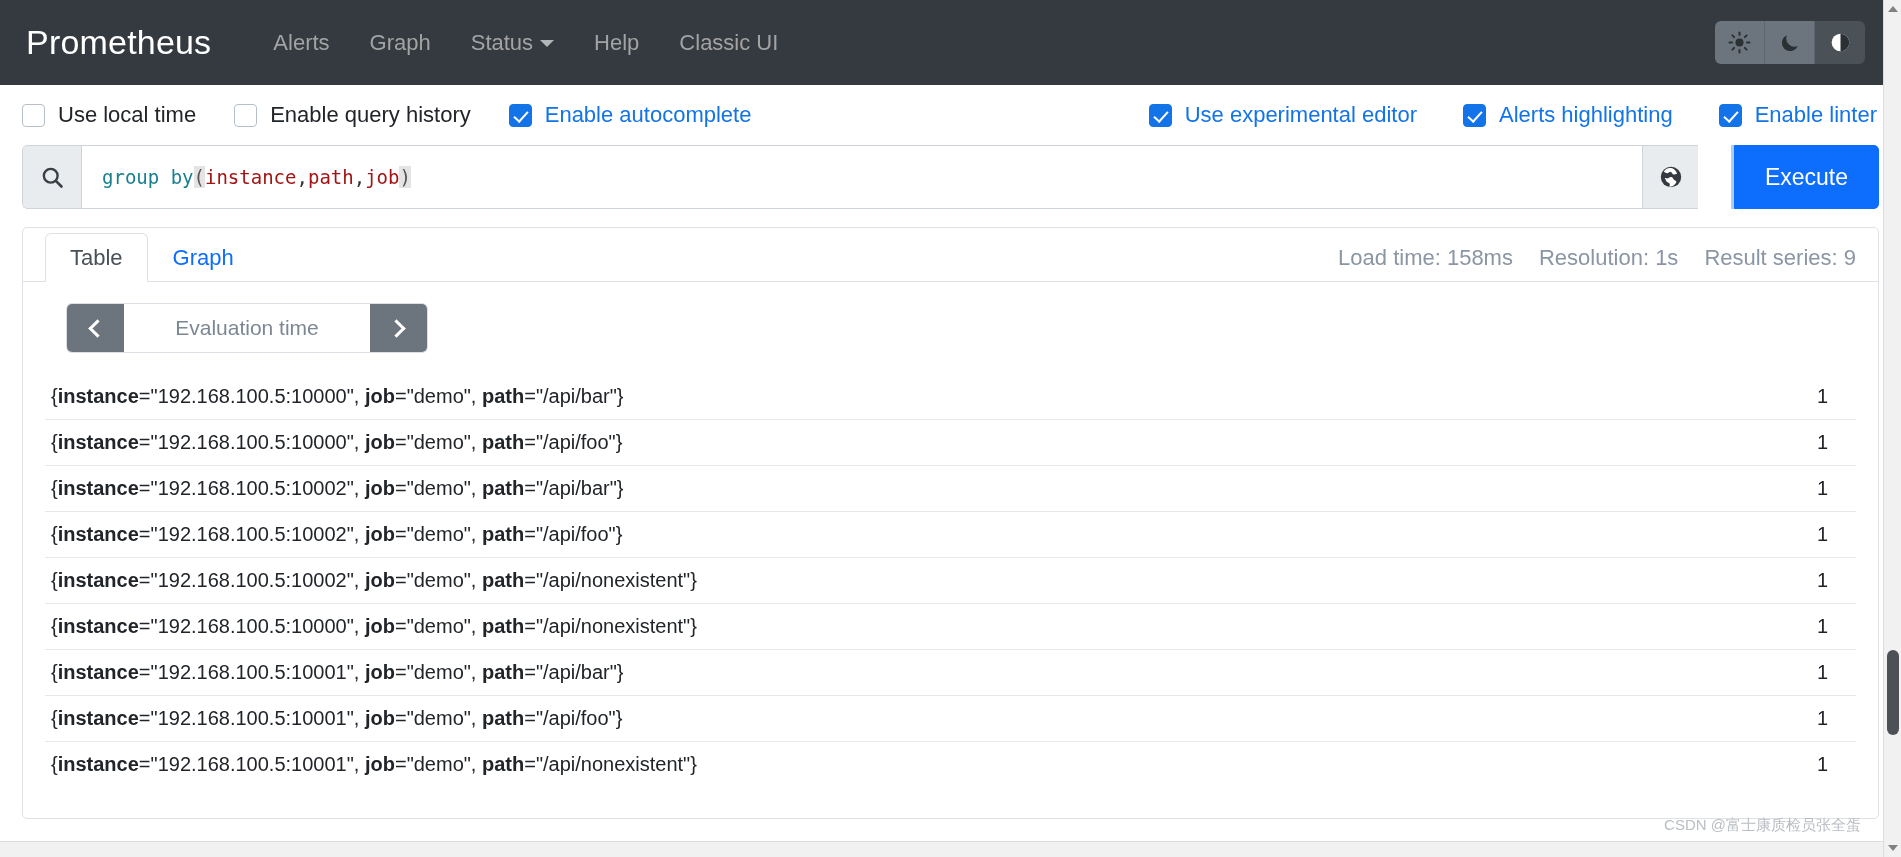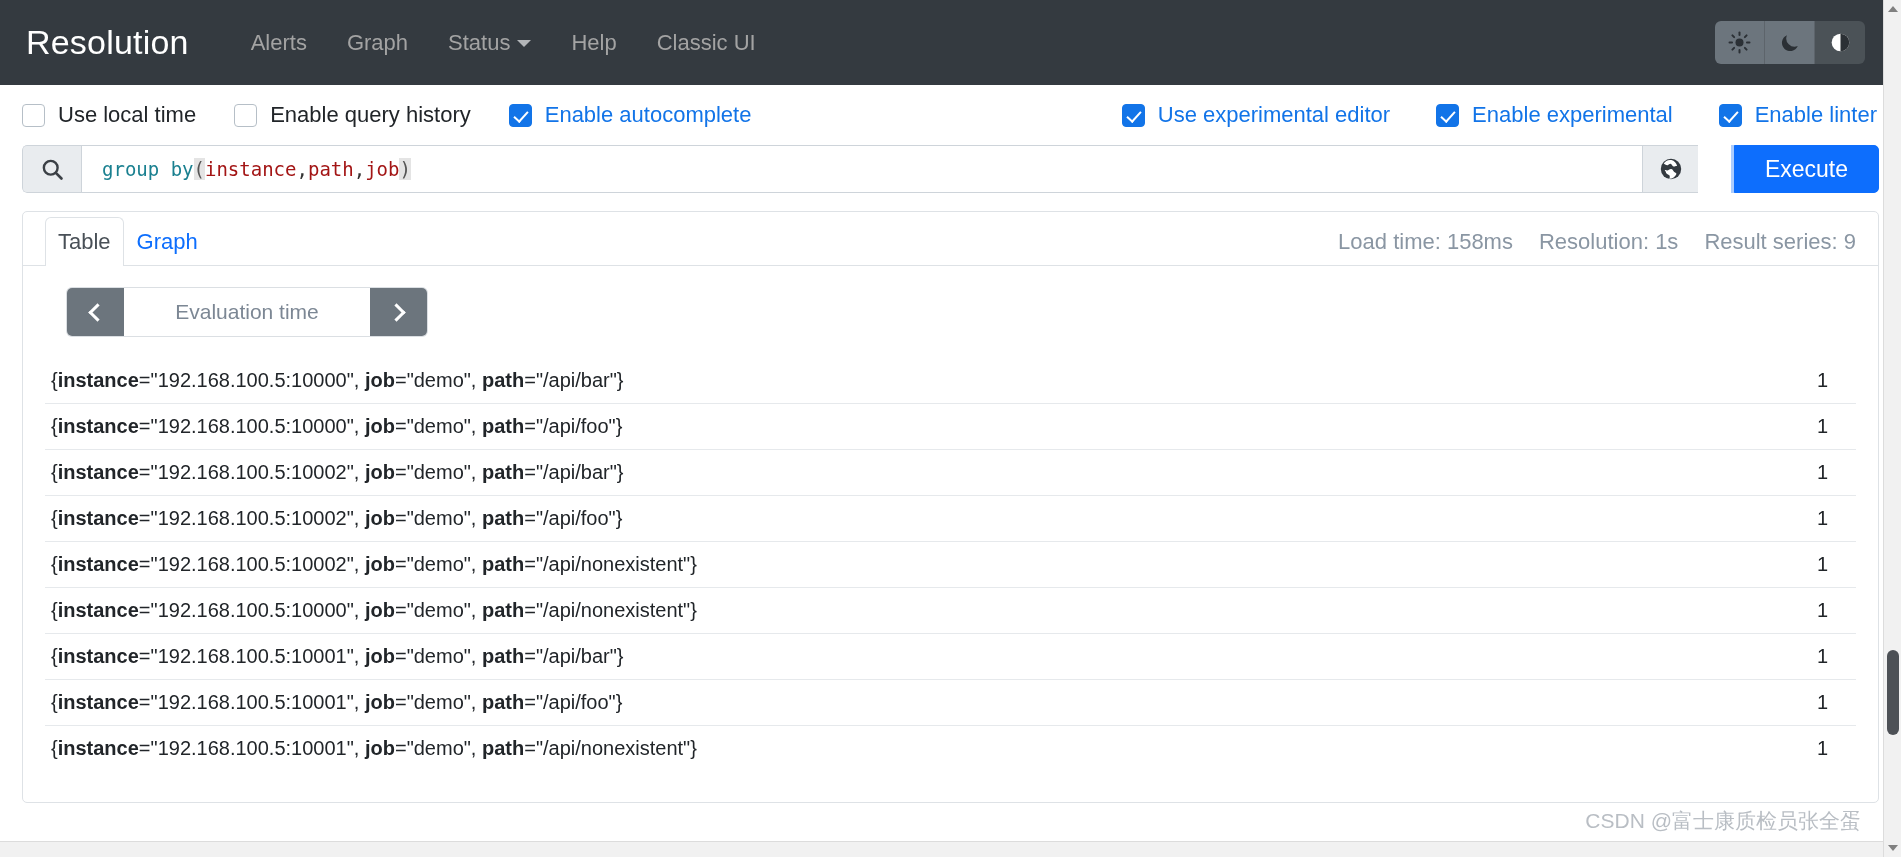--- a/index.html
+++ b/index.html
@@ -103,21 +103,21 @@
     border-width: 0 2.4px 2.4px 0;
     transform: rotate(42deg);
   }
   .check-label { font-size: 22px; color: #212529; white-space: nowrap; }
   .check-item.on .check-label { color: #1274e8; }
 
   
   .query-wrap {
     margin: 0 22px;
     display: flex;
-    height: 48px;
+    height: 64px;
     border-radius: 5px;
     overflow: hidden;
     text-align: right;
   }
   .q-search {
     width: 59px;
     background: #e9ecef;
     border: 1px solid #ced4da;
     border-right: none;
     border-radius: 5px 0 0 5px;
@@ -175,21 +175,21 @@
   .tabs-row {
     display: flex;
     align-items: flex-end;
     border-bottom: 1px solid #dee2e6;
     height: 54px;
     padding-left: 22px;
     position: relative;
   }
   .tab {
     font-size: 22px;
-    padding: 11px 12px;
+    padding: 11px 24px;
     cursor: pointer;
     border: 1px solid transparent;
     border-bottom: none;
     border-radius: 6px 6px 0 0;
     margin-bottom: -1px;
   }
   .tab.active {
     color: #495057;
     background: #fff;
     border-color: #dee2e6 #dee2e6 #fff;
@@ -289,31 +289,31 @@
     position: absolute;
     left: 0; bottom: 0;
     width: 1883px; height: 16px;
     background: #f1f1f1;
     border-top: 1px solid #dcdcdc;
   }
 
   .watermark {
     position: absolute;
     right: 40px; bottom: 22px;
-    font-size: 21px;
+    font-size: 15px;
     color: #b9bec4;
     white-space: nowrap;
     pointer-events: none;
   }
 </style>
 </head>
 <body>
 
 <div class="navbar">
-  <div class="brand">Resolution</div>
+  <div class="brand">Prometheus</div>
   <div class="nav-links">
     <div class="nav-link"><span>Alerts</span></div>
     <div class="nav-link"><span>Graph</span></div>
     <div class="nav-link"><span>Status</span><span class="caret"></span></div>
     <div class="nav-link"><span>Help</span></div>
     <div class="nav-link"><span>Classic UI</span></div>
   </div>
 
   <div class="theme-group">
     <div class="theme-btn">
@@ -360,21 +360,21 @@
       <span class="check-label">Enable autocomplete</span>
     </label>
   </div>
   <div class="opt-right">
     <label class="check-item on">
       <span class="cbox checked"></span>
       <span class="check-label">Use experimental editor</span>
     </label>
     <label class="check-item on">
       <span class="cbox checked"></span>
-      <span class="check-label">Enable experimental</span>
+      <span class="check-label">Alerts highlighting</span>
     </label>
     <label class="check-item on">
       <span class="cbox checked"></span>
       <span class="check-label">Enable linter</span>
     </label>
   </div>
 </div>
 
 <div class="query-wrap">
   <div class="q-search">

